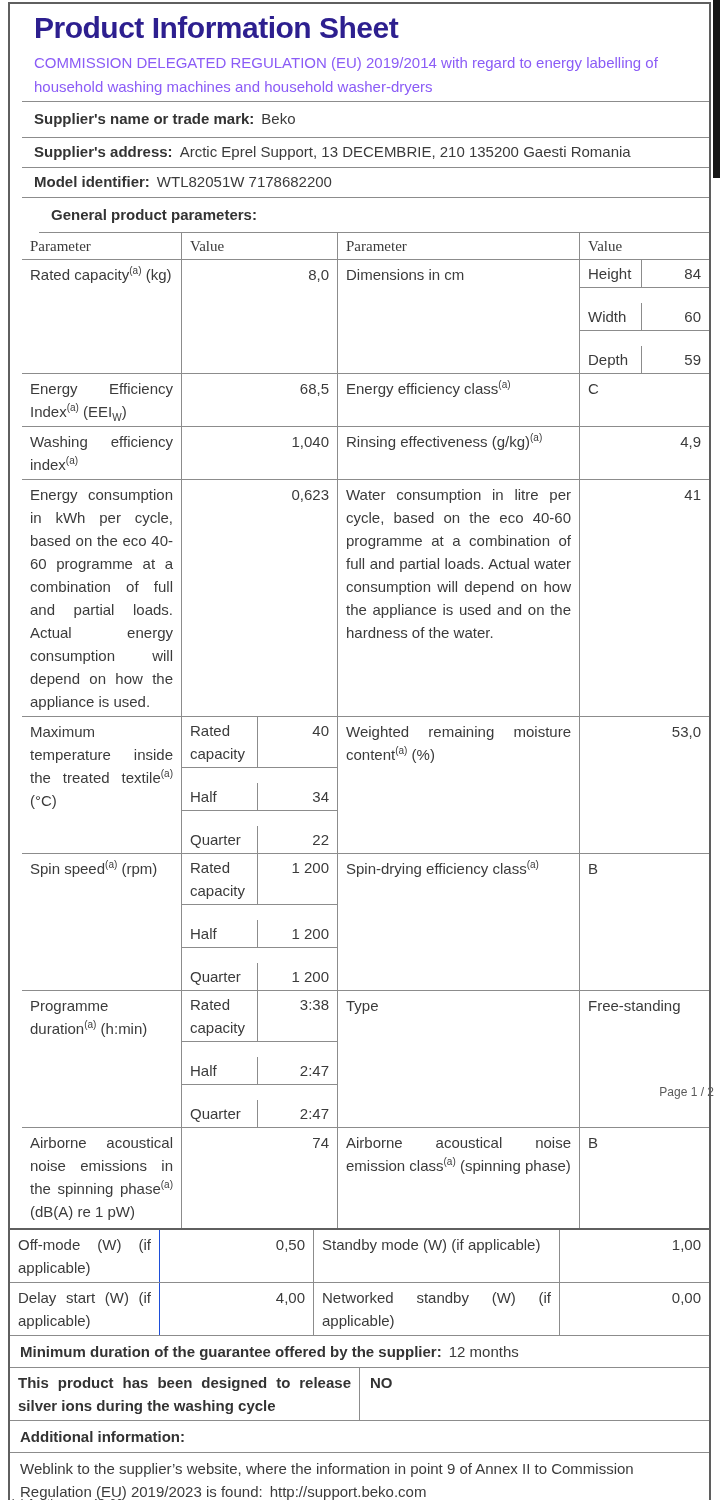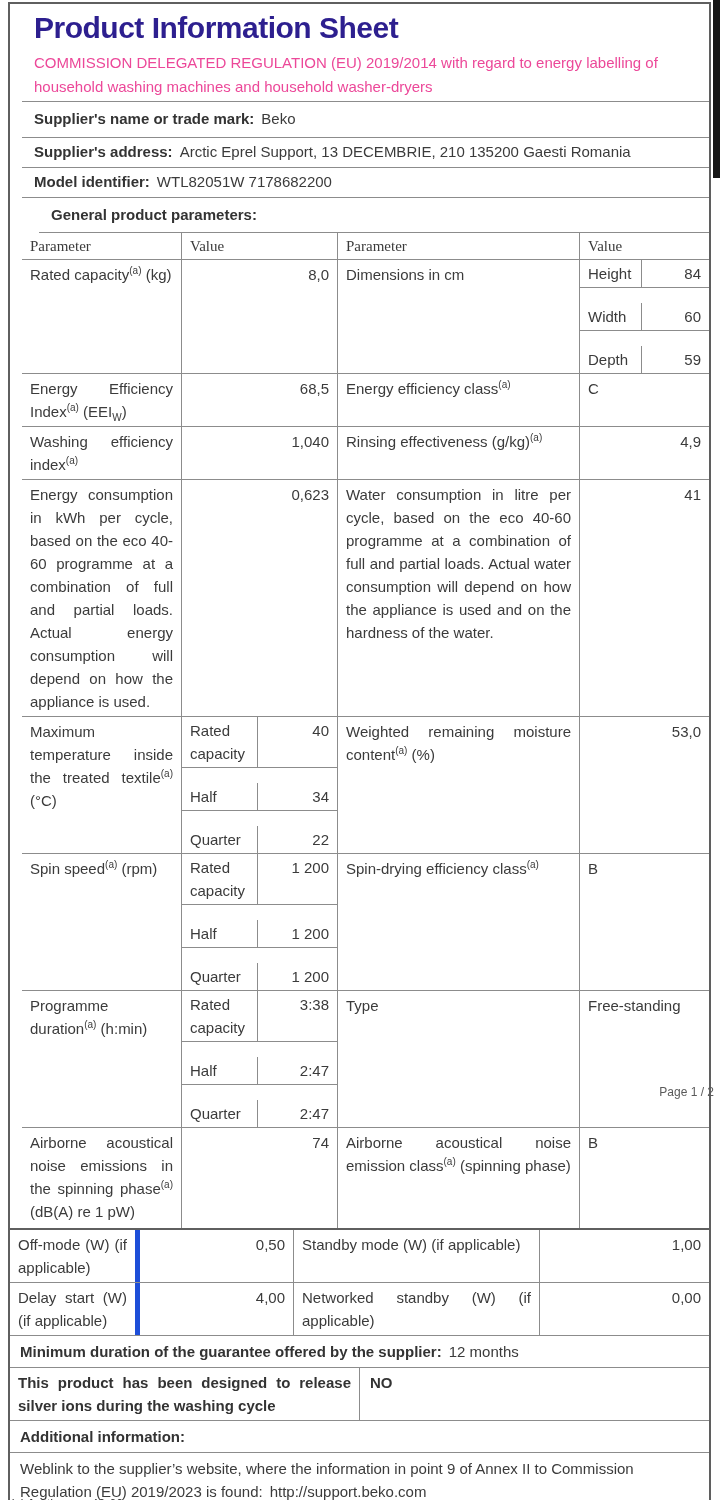--- a/index.html
+++ b/index.html
@@ -12,21 +12,21 @@
   .doc {
     position:absolute; left:8px; width:703px;
     border:2px solid #5f5f5f; background:#fff;
   }
   #doc1 { top:2px;padding-left:12px; }
   #doc2 { top:1228px; }
 
   
   .head-block { height:98px; border-bottom:1px solid #8c8c8c; padding:6px 12px 0 12px; }
   .doc-title { font-size:30px; line-height:36px; font-weight:700; color:#2d1f8f; letter-spacing:-0.5px; }
-  .reg-text { margin-top:5px; font-size:15px; line-height:24px; color:#ec4899; }
+  .reg-text { margin-top:5px; font-size:15px; line-height:24px; color:#8b5cf6; }
 
   .info-row { border-bottom:1px solid #8c8c8c; padding:6px 12px; }
   .info-row.h35 { height:36px; padding-top:8px; }
   .info-row.h30 { height:30px; padding-top:5px; }
   .info-row.h35g { height:35px; padding-top:8px;margin-left:17px; }
   .lbl { font-weight:700; color:#333; }
   .val { margin-left:7px; }
 
   
   .t1row { display:flex; border-bottom:1px solid #8c8c8c; align-items:stretch; }
@@ -48,21 +48,21 @@
   .sv { flex:1; padding:2px 8px; line-height:23px; text-align:right; }
   .dl { width:62px; border-right:1px solid #8c8c8c; padding:2px 2px 2px 8px; line-height:23px; text-align:left; }
   .dv { flex:1; padding:2px 8px; line-height:23px; text-align:right; }
 
   .sup { font-size:10px; vertical-align:super; line-height:0; }
   .sb  { font-size:10px; vertical-align:sub; line-height:0; }
 
   
   .t2row { display:flex; border-bottom:1px solid #8c8c8c; }
   .t2row.last { border-bottom:none; }
-  .a1 { width:130px; border-right:5px solid #1d4ed8; text-align:justify; }
+  .a1 { width:150px; border-right:1px solid #1d4ed8; text-align:justify; }
   .a2 { width:154px; border-right:1px solid #8c8c8c; text-align:right; }
   .a3 { width:246px; border-right:1px solid #8c8c8c; text-align:justify; }
   .a4 { flex:1; text-align:right; }
   .fullrow { padding:4px 10px; line-height:23px; }
   .s1 { width:350px; border-right:1px solid #8c8c8c; font-weight:700; color:#333; text-align:justify; }
   .s2 { flex:1; font-weight:700; color:#333; padding-left:10px; }
 
   #page-indicator {
     position:absolute; top:1085px; right:6px;
     font-size:12px; color:#5a5a5a;

